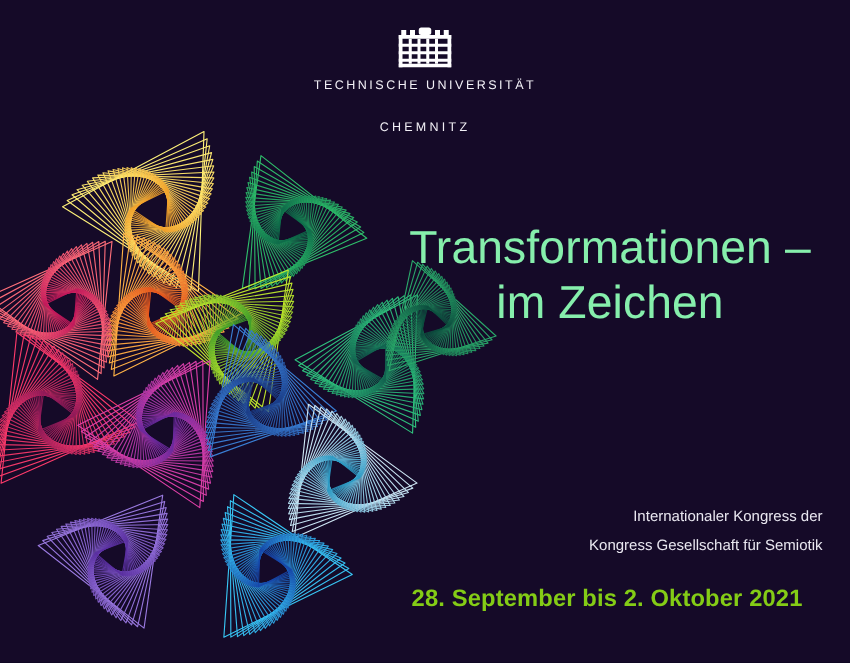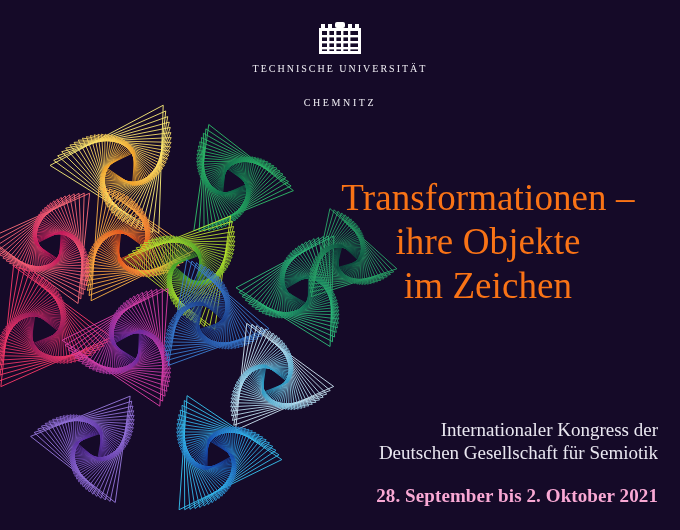--- a/index.html
+++ b/index.html
@@ -6,21 +6,21 @@
     margin: 0;
     padding: 0;
     background: #0d0620;
   }
   #poster {
     position: relative;
     width: 680px;
     height: 530px;
     background: #150a28;
     overflow: hidden;
-    font-family: Liberation Serif, serif;
+    font-family: Liberation Sans, sans-serif;
     -webkit-font-smoothing: antialiased;
   }
 
   
   #artwork {
     position: absolute;
     left: 0;
     top: 0;
     width: 680px;
     height: 530px;
@@ -62,21 +62,21 @@
   #text-block {
     position: absolute;
     right: 22px;
     top: 176px;
     width: 340px;
     text-align: right;
     z-index: 6;
   }
   #main-title {
     margin: 0;
-    color: #f97316;
+    color: #86efac;
     font-size: 37px;
     line-height: 44px;
     font-weight: 300;
     letter-spacing: 0.1px;
     text-align: center;
   }
   #main-title .tl {
     display: block;
     white-space: nowrap;
   }
@@ -85,31 +85,31 @@
     position: absolute;
     right: 22px;
     bottom: 22px;
     width: 360px;
     text-align: right;
     z-index: 6;
   }
   #subtitle {
     margin: 0 0 20px 0;
     color: #e9e7f0;
-    font-size: 19px;
+    font-size: 12px;
     line-height: 23px;
     font-weight: 400;
   }
   #subtitle .sl {
     display: block;
     white-space: nowrap;
   }
   #date-line {
-    margin: 0;
-    color: #f9a8d4;
+    margin: 16px;
+    color: #84cc16;
     font-size: 19px;
     line-height: 24px;
     font-weight: 700;
     letter-spacing: 0.1px;
     white-space: nowrap;
   }
 </style>
 </head>
 <body>
 
@@ -561,26 +561,25 @@
         <rect x="33" y="11" width="2.4" height="20"></rect>
       </g>
     </svg>
     <span class="logo-line">TECHNISCHE UNIVERSITÄT</span>
     <span class="logo-line logo-line-2">CHEMNITZ</span>
   </div>
 
   <div id="text-block">
     <h1 id="main-title">
       <span class="tl">Transformationen –</span>
-      <span class="tl">ihre Objekte</span>
       <span class="tl">im Zeichen</span>
     </h1>
   </div>
 
   <div id="footer-block">
     <p id="subtitle">
       <span class="sl">Internationaler Kongress der</span>
-      <span class="sl">Deutschen Gesellschaft für Semiotik</span>
+      <span class="sl">Kongress Gesellschaft für Semiotik</span>
     </p>
     <p id="date-line">28. September bis 2. Oktober 2021</p>
   </div>
 
 </div>
 
 </body></html>

